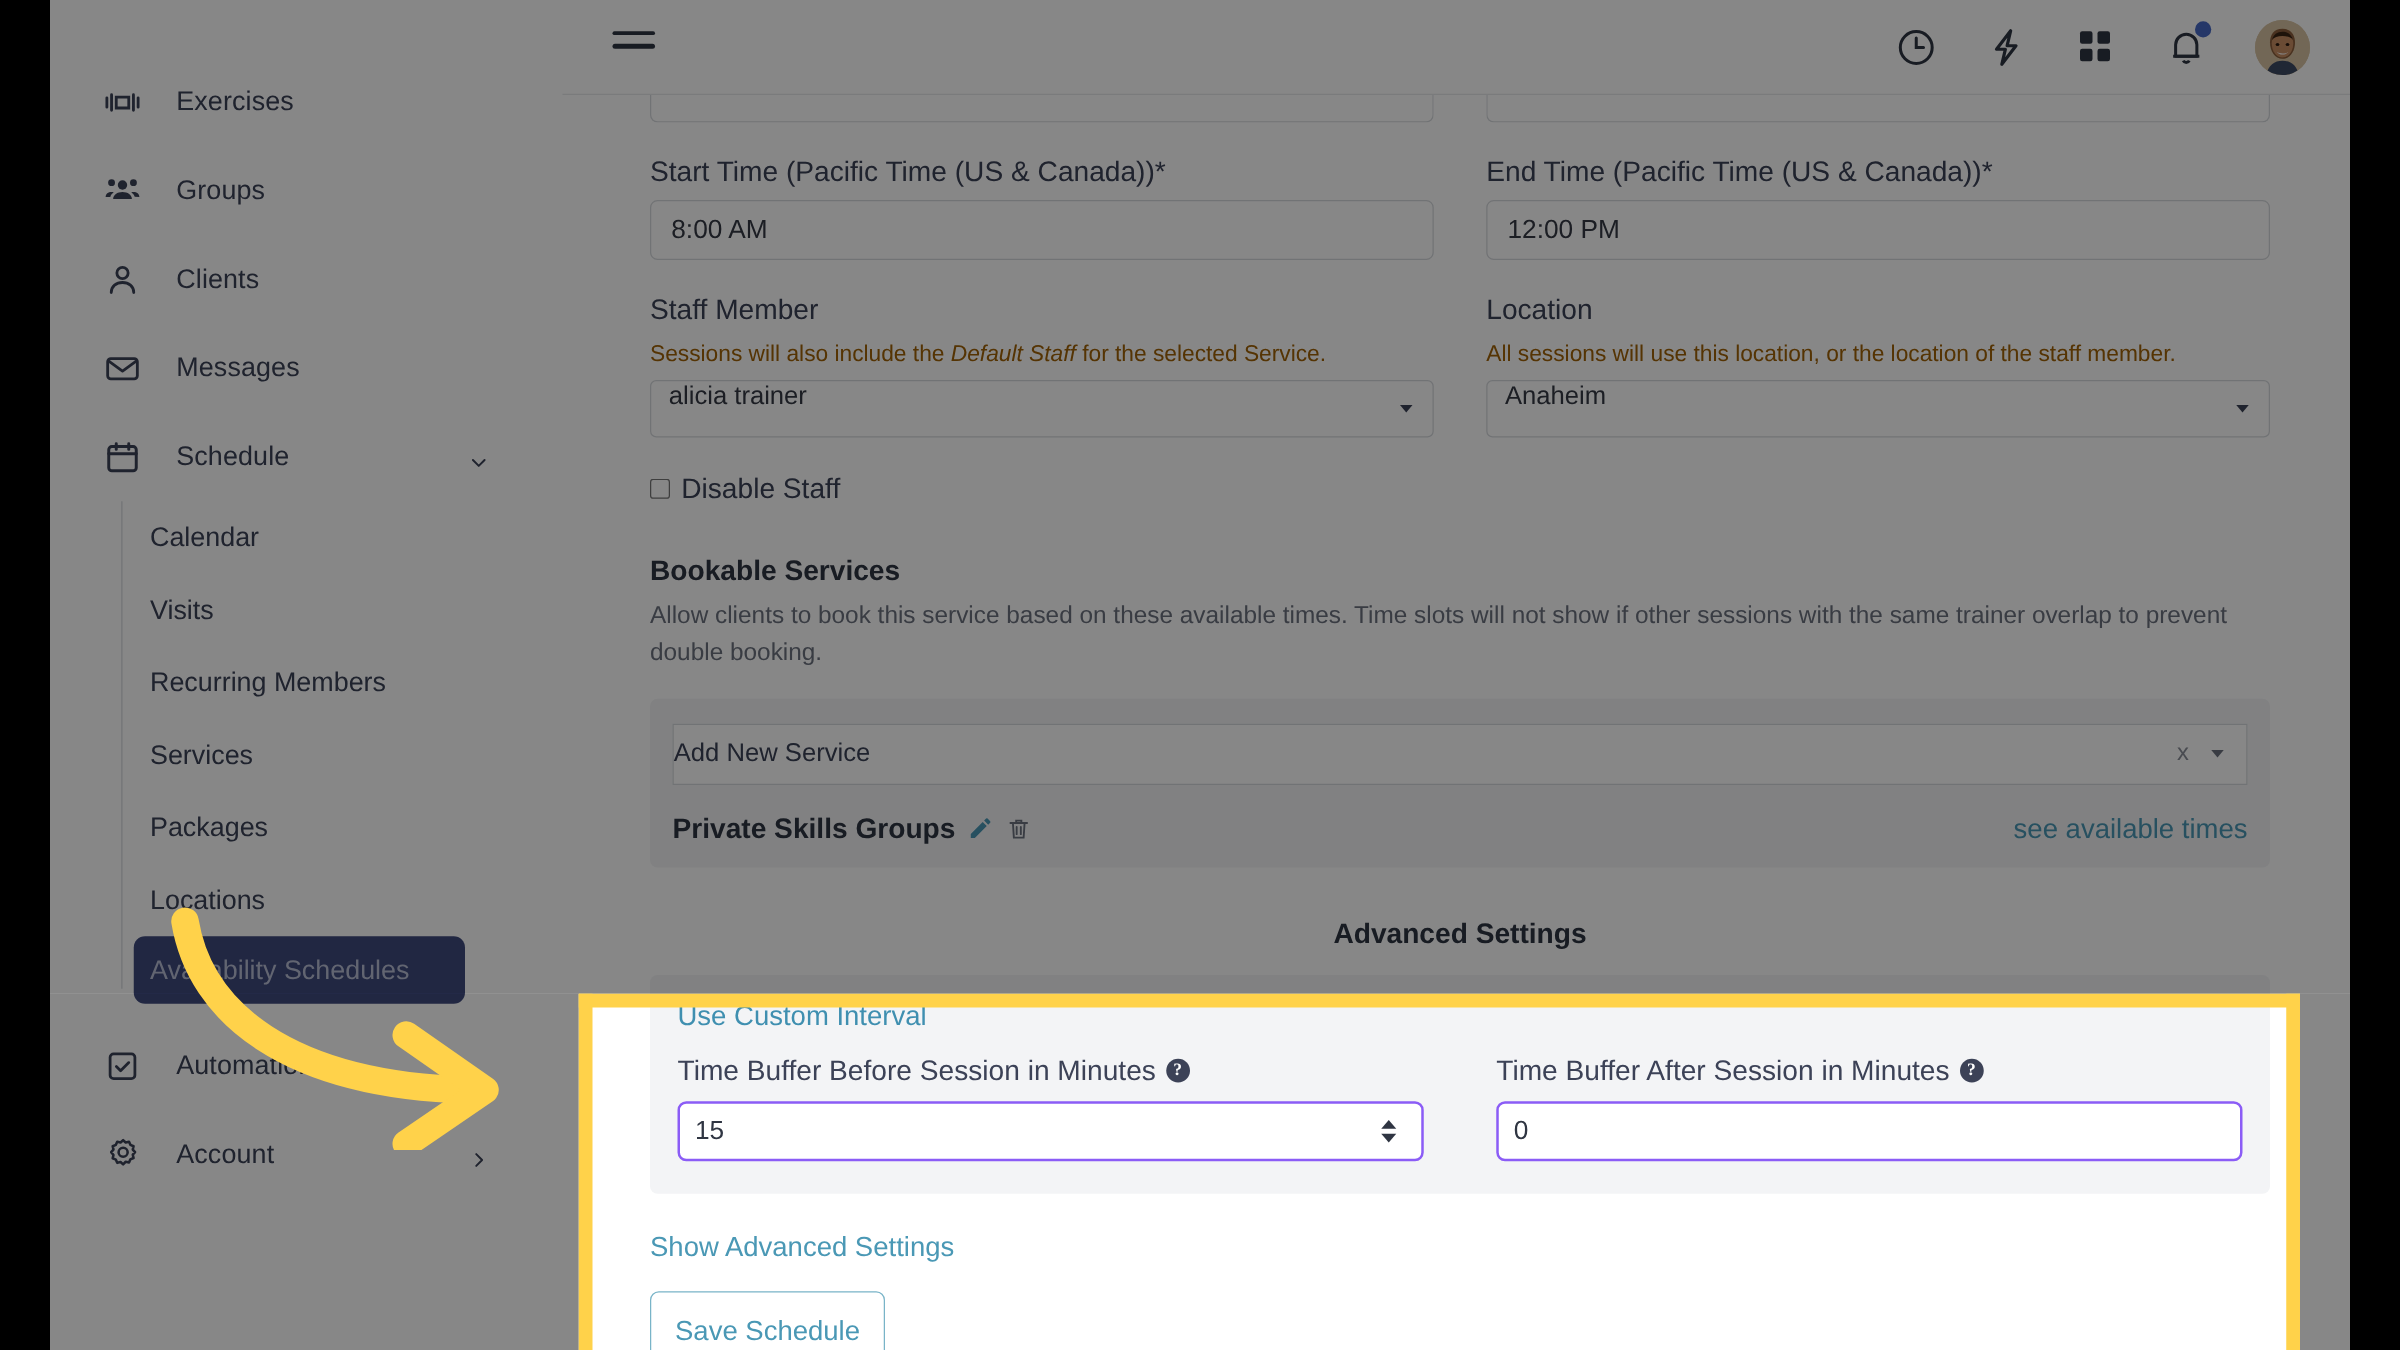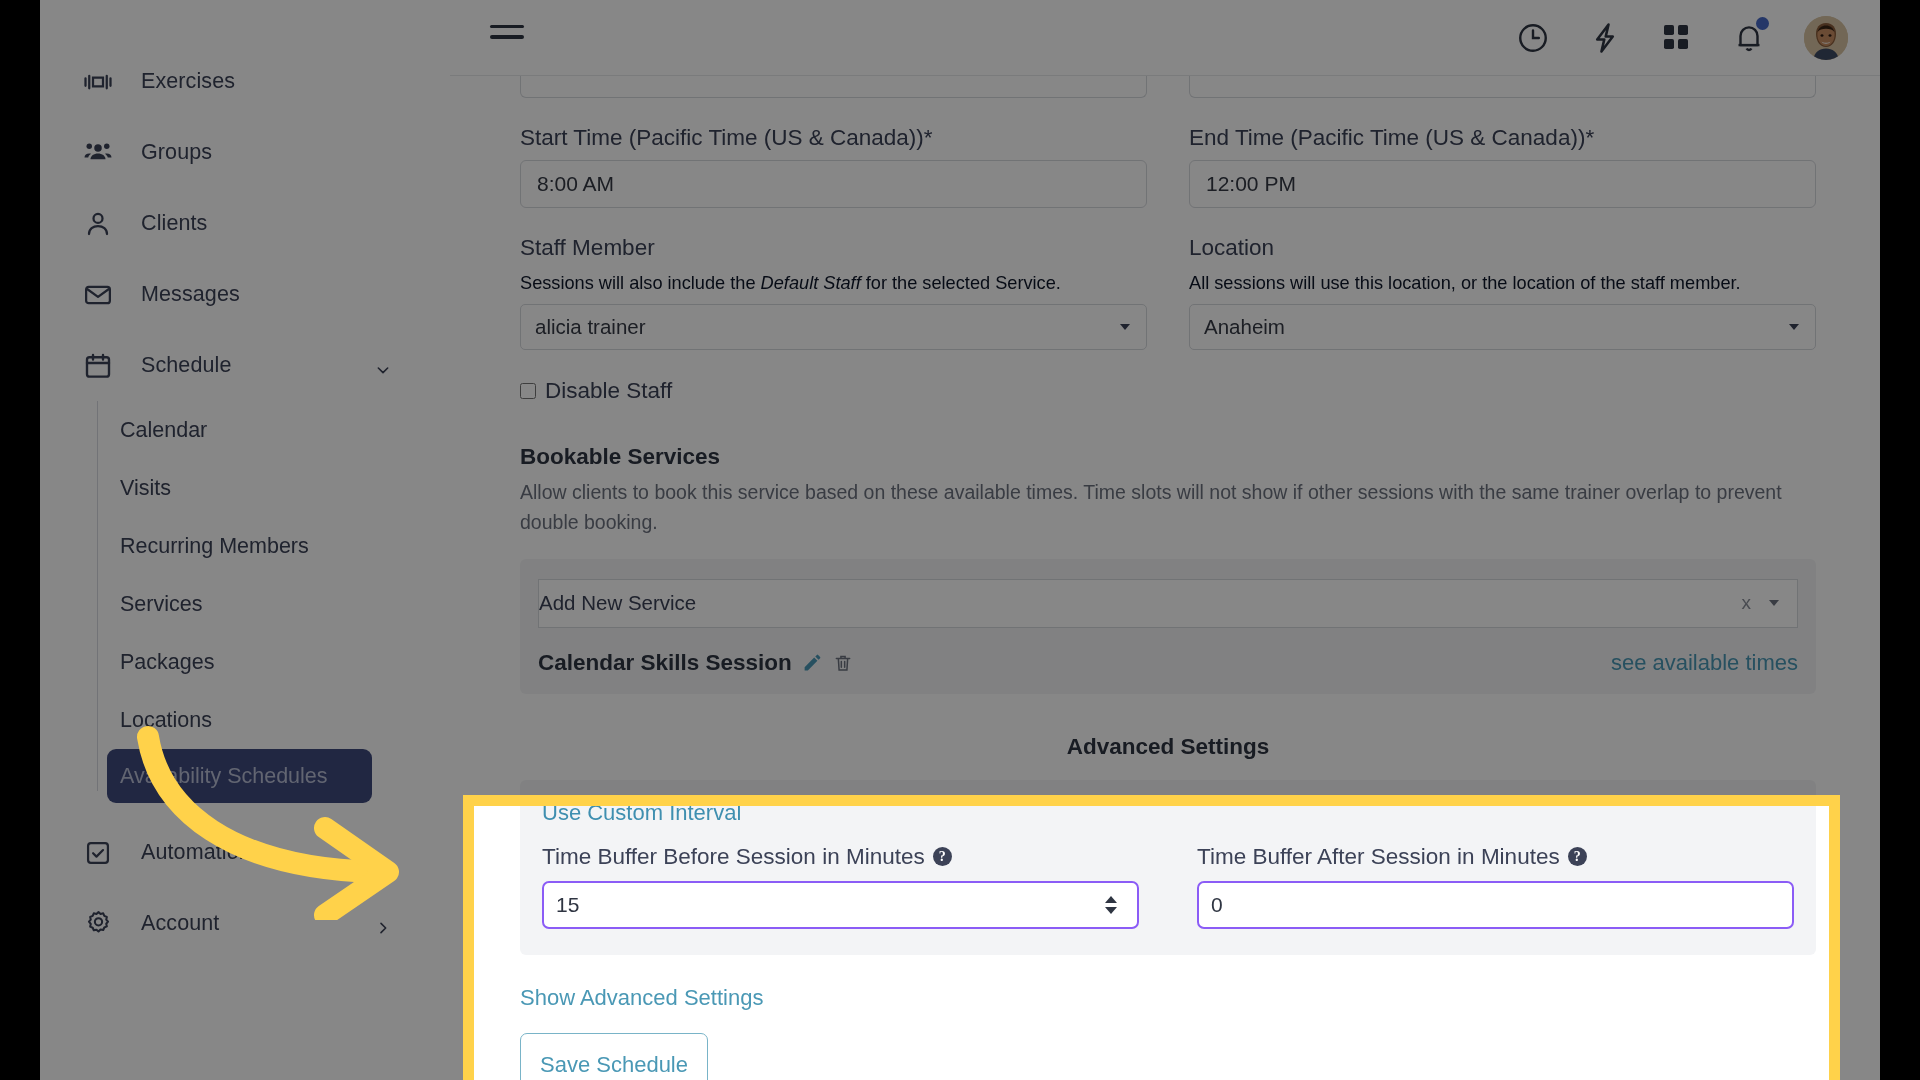--- a/index.html
+++ b/index.html
@@ -92,31 +92,31 @@
   .cut-field {
     height: 22px; flex: 1;
     border: 1px solid #d6d9dd; border-top: none;
     border-radius: 0 0 6px 6px; background:#fff;
   }
 
   .row { display: flex; gap: 42px; }
   .col { flex: 1; min-width: 0; }
 
   .flabel { font-size: 22.5px; color: #3c4257; margin: 27px 0 9px; }
-  .fhelp  { font-size: 18.2px; color: #0f172a; margin: 0 0 8px; line-height: 1.45; }
+  .fhelp  { font-size: 18.2px; color: #a16207; margin: 0 0 8px; line-height: 1.45; }
   .fhelp i { font-style: italic; }
 
   .input {
     height: 48px; border: 1px solid #d6d9dd; border-radius: 6px;
     display:flex; align-items:center; padding: 0 16px;
     font-size: 21px; color: #353a45; background:#fff; cursor: text;
   }
   .select {
     height: 46px; border: 1px solid #d6d9dd; border-radius: 5px;
-    display:flex; align-items:center; padding: 0 14px;
+    display:flex; padding: 0 14px;
     font-size: 20.5px; color: #353a45; background:#fff; cursor: pointer;
     position: relative;
   }
   .select .caret {
     position:absolute; right: 16px; top: 50%; transform: translateY(-50%);
     width:0;height:0;border-left:5px solid transparent;border-right:5px solid transparent;
     border-top:6px solid #3c4257;
   }
 
   .checkrow { display:flex; align-items:center; margin-top: 28px; }
@@ -402,21 +402,21 @@
         <div class="sec-title">Bookable Services</div>
         <div class="sec-desc">Allow clients to book this service based on these available times. Time slots will not show if other sessions with the same trainer overlap to prevent double booking.</div>
 
         <div class="card">
           <div class="sel-wrap">
             <span>Add New Service</span>
             <span class="clear">x</span>
             <span class="caret"></span>
           </div>
           <div class="svc-row">
-            <span class="svc-name">Calendar Skills Session</span>
+            <span class="svc-name">Private Skills Groups</span>
             <span class="svc-ico">
               <svg width="21" height="21" viewBox="0 0 24 24" fill="#4a98b5">
                   <path d="M3 17.3V21h3.7L17.6 10.1l-3.7-3.7zM20.7 7c.4-.4.4-1 0-1.4l-2.3-2.3a1 1 0 00-1.4 0l-1.8 1.8 3.7 3.7z"></path>
                 </svg>
             </span>
             <span class="svc-ico">
               <svg width="20" height="20" viewBox="0 0 24 24" fill="none" stroke="#6c727f" stroke-width="1.8" stroke-linecap="round">
                   <path d="M4 6.5h16M9.5 6.5V4.2h5v2.3M6.4 6.5l.9 14h9.4l.9-14M10 10.2v7M14 10.2v7"></path>
                 </svg>
             </span>

